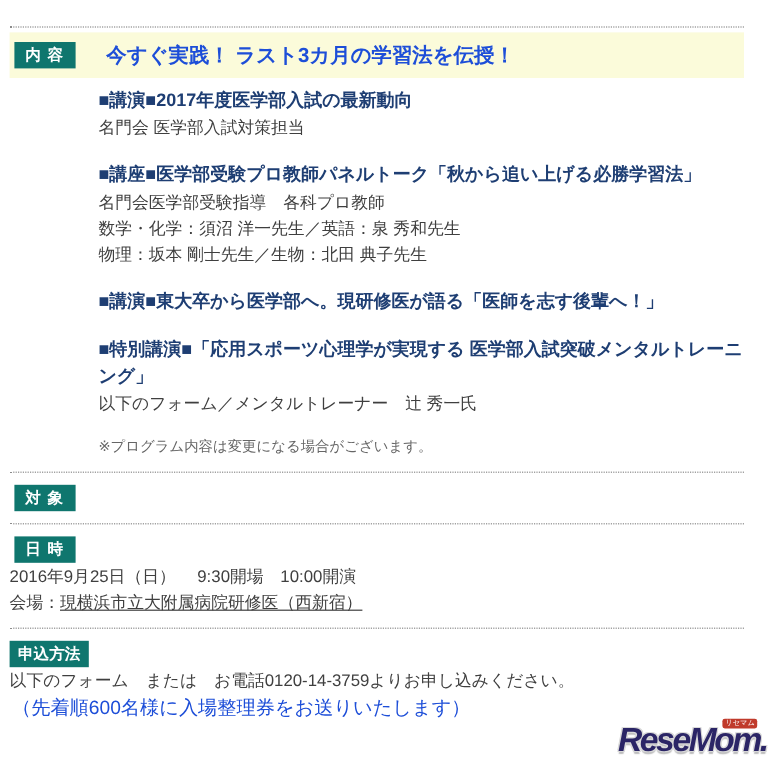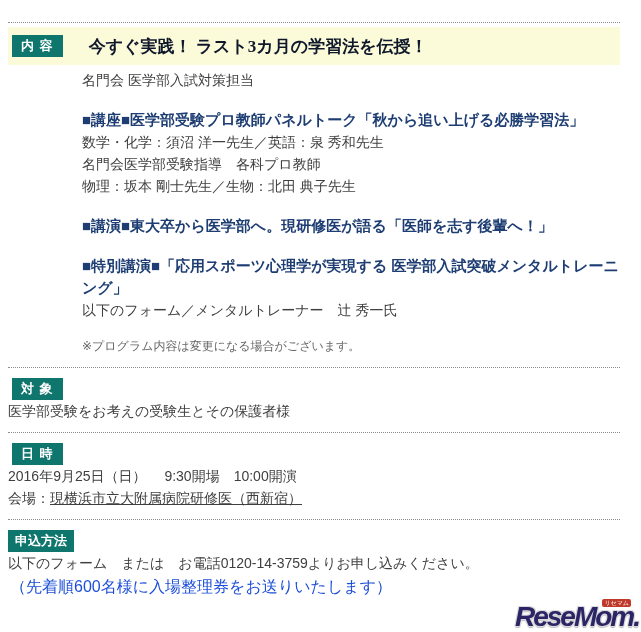--- a/index.html
+++ b/index.html
@@ -23,21 +23,21 @@
   .label-box{
     background:#0f766e;color:#ffffff;
     font-size:13px;font-weight:bold;
     padding:4px 9px 5px;
     white-space:nowrap;line-height:1;
     letter-spacing:1px;
   }
   .title-row .label-box{margin-left:4px;}
   .section-title{
     margin:0 0 0 26px;
-    font-size:17px;font-weight:bold;color:#0f172a;font-family:Liberation Serif, serif;
+    font-size:17px;font-weight:bold;color:#1d4ed8;
   }
 
   
   .programs{margin-left:74px;padding:4px 0 12px;}
   .program-heading{
     margin:18px 0 0;font-size:15px;font-weight:bold;
     color:#1e3e73;line-height:22px;
   }
   .program-heading.first{margin-top:4px;}
   .program-line{
@@ -91,41 +91,41 @@
 
   <div class="divider first"></div>
 
   <div class="title-row">
     <span class="label-box">内 容</span>
     <h2 class="section-title">今すぐ実践！ ラスト3カ月の学習法を伝授！</h2>
   </div>
 
   <div class="programs">
 
+    <h3 class="program-heading first">■講演■2017年度医学部入試の最新動向</h3>
     <p class="program-line">名門会 医学部入試対策担当</p>
 
     <h3 class="program-heading">■講座■医学部受験プロ教師パネルトーク「秋から追い上げる必勝学習法」</h3>
+    <p class="program-line">名門会医学部受験指導　各科プロ教師</p>
     <p class="program-line">数学・化学：須沼 洋一先生／英語：泉 秀和先生</p>
-    <p class="program-line">名門会医学部受験指導　各科プロ教師</p>
     <p class="program-line">物理：坂本 剛士先生／生物：北田 典子先生</p>
 
     <h3 class="program-heading">■講演■東大卒から医学部へ。現研修医が語る「医師を志す後輩へ！」</h3>
 
     <h3 class="program-heading">■特別講演■「応用スポーツ心理学が実現する 医学部入試突破メンタルトレーニング」</h3>
     <p class="program-line">以下のフォーム／メンタルトレーナー　辻 秀一氏</p>
 
     <p class="program-note">※プログラム内容は変更になる場合がございます。</p>
   </div>
 
   <div class="divider"></div>
   <div class="info-row">
     <div class="info-label-cell">
       <span class="label-box">対 象</span>
     </div>
-    <div class="info-content">医学部受験をお考えの受験生とその保護者様</div>
   </div>
 
   <div class="divider"></div>
   <div class="info-row">
     <div class="info-label-cell">
       <span class="label-box">日 時</span>
     </div>
     <div class="info-content">
       <div>2016年9月25日（日）　 9:30開場　10:00開演</div>
       <div>

